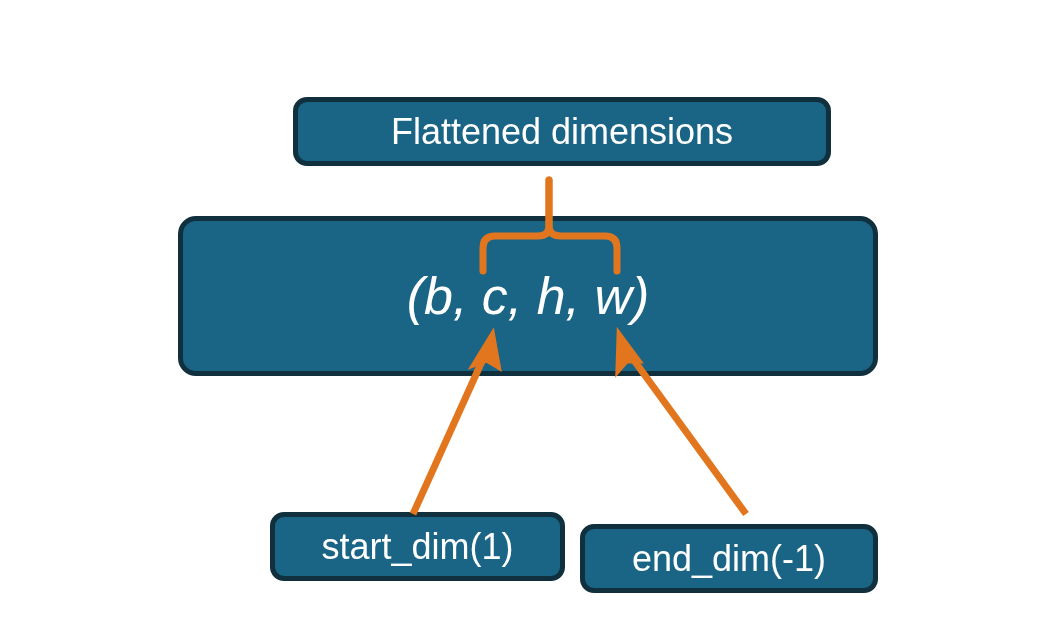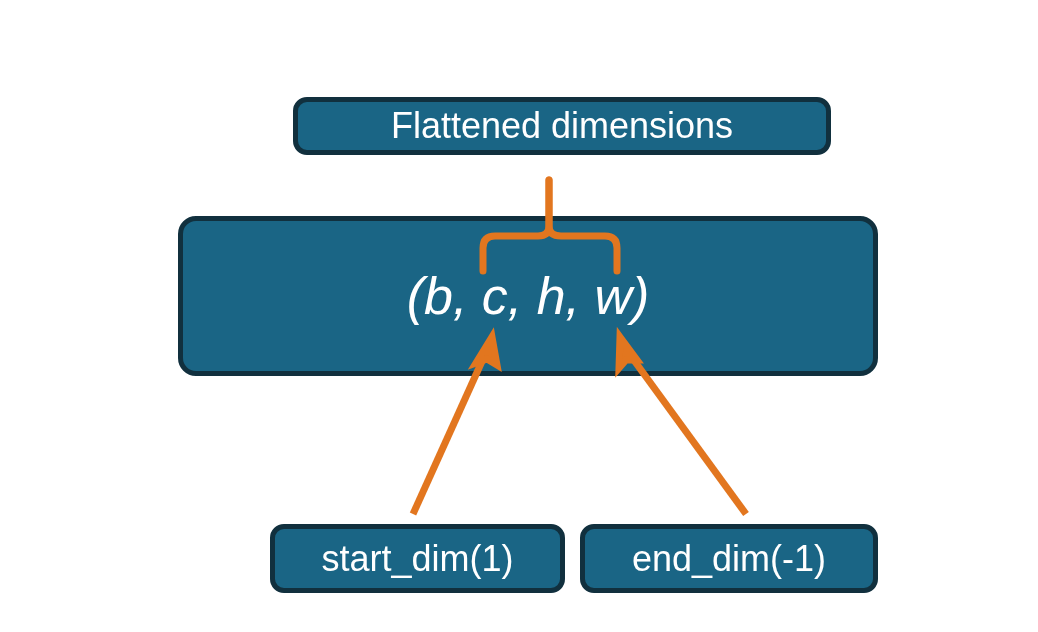--- a/index.html
+++ b/index.html
@@ -28,36 +28,36 @@
     justify-content: center;
     color: #ffffff;
     text-align: center;
     line-height: 1.05;
     white-space: nowrap;
   }
   #node-flattened {
     left: 293px;
     top: 97px;
     width: 538px;
-    height: 58px;
+    height: 69px;
     border-radius: 14px;
     font-size: 36px;
   }
   #node-shape {
     left: 178px;
     top: 216px;
     width: 700px;
     height: 160px;
     border-radius: 18px;
     font-size: 52px;
     font-style: italic;
   }
   #node-start-dim {
     left: 270px;
-    top: 524px;
+    top: 512px;
     width: 295px;
     height: 69px;
     border-radius: 14px;
     font-size: 36px;
   }
   #node-end-dim {
     left: 580px;
     top: 512px;
     width: 298px;
     height: 69px;

